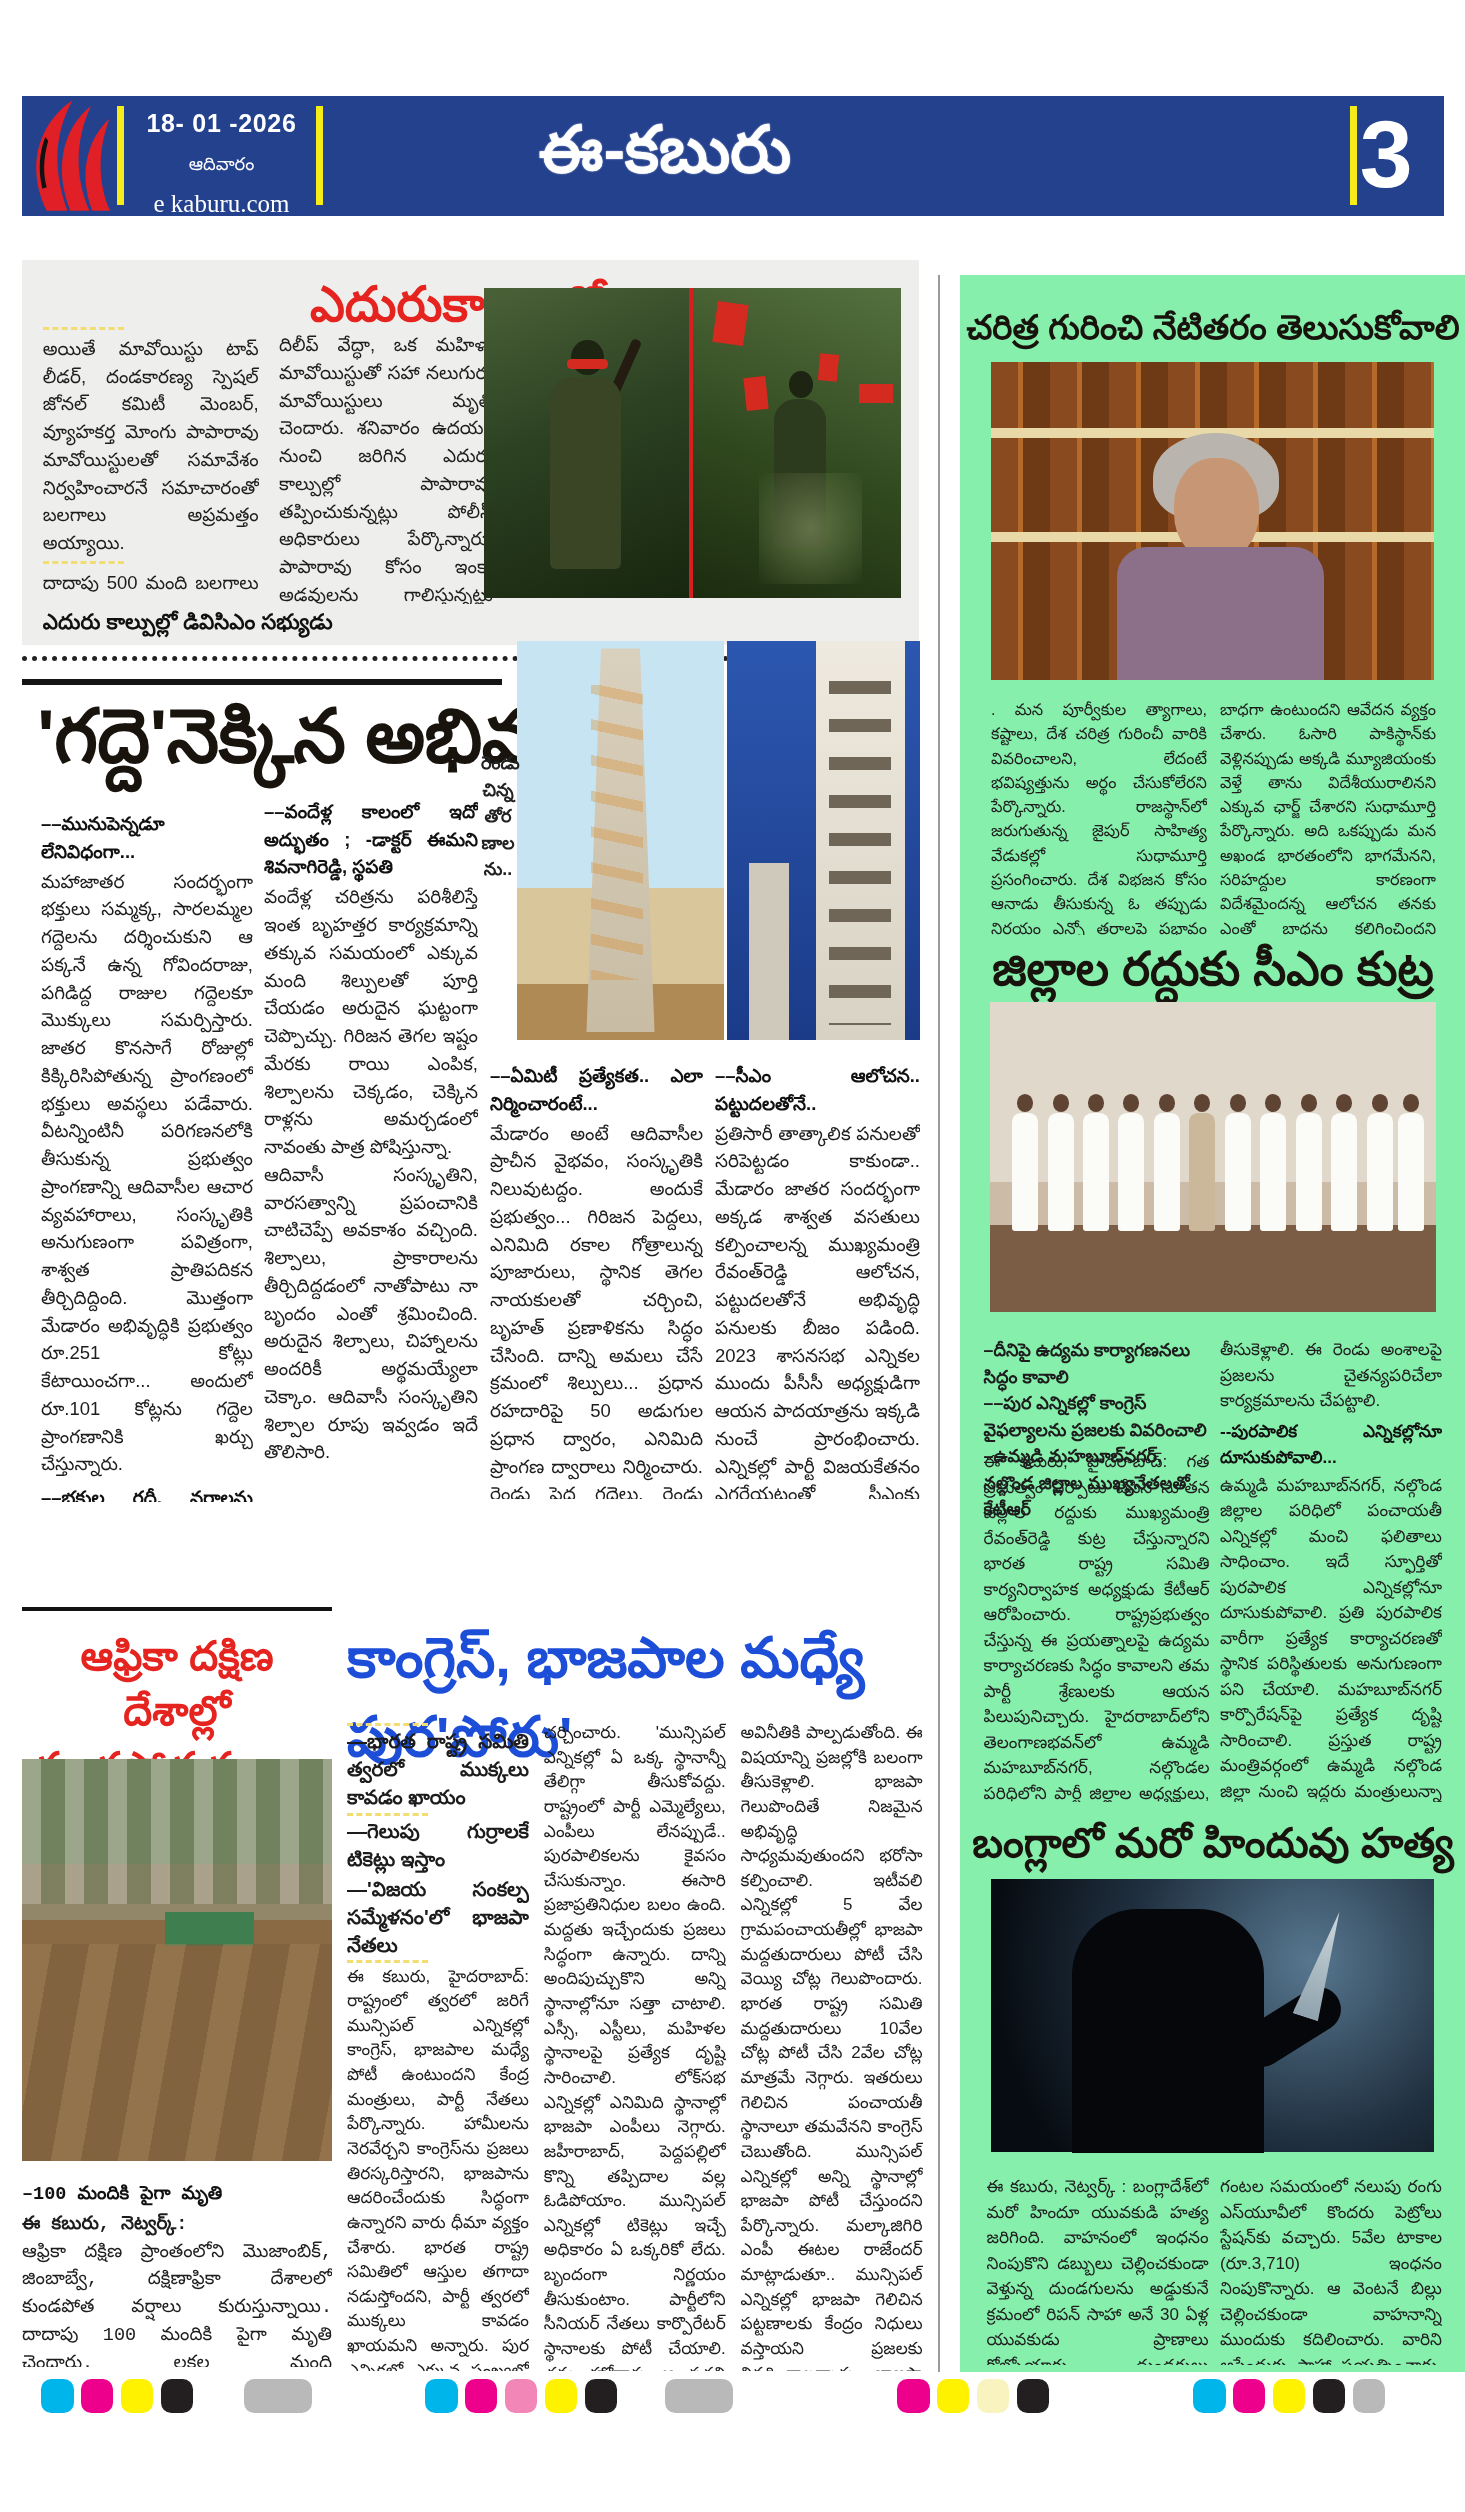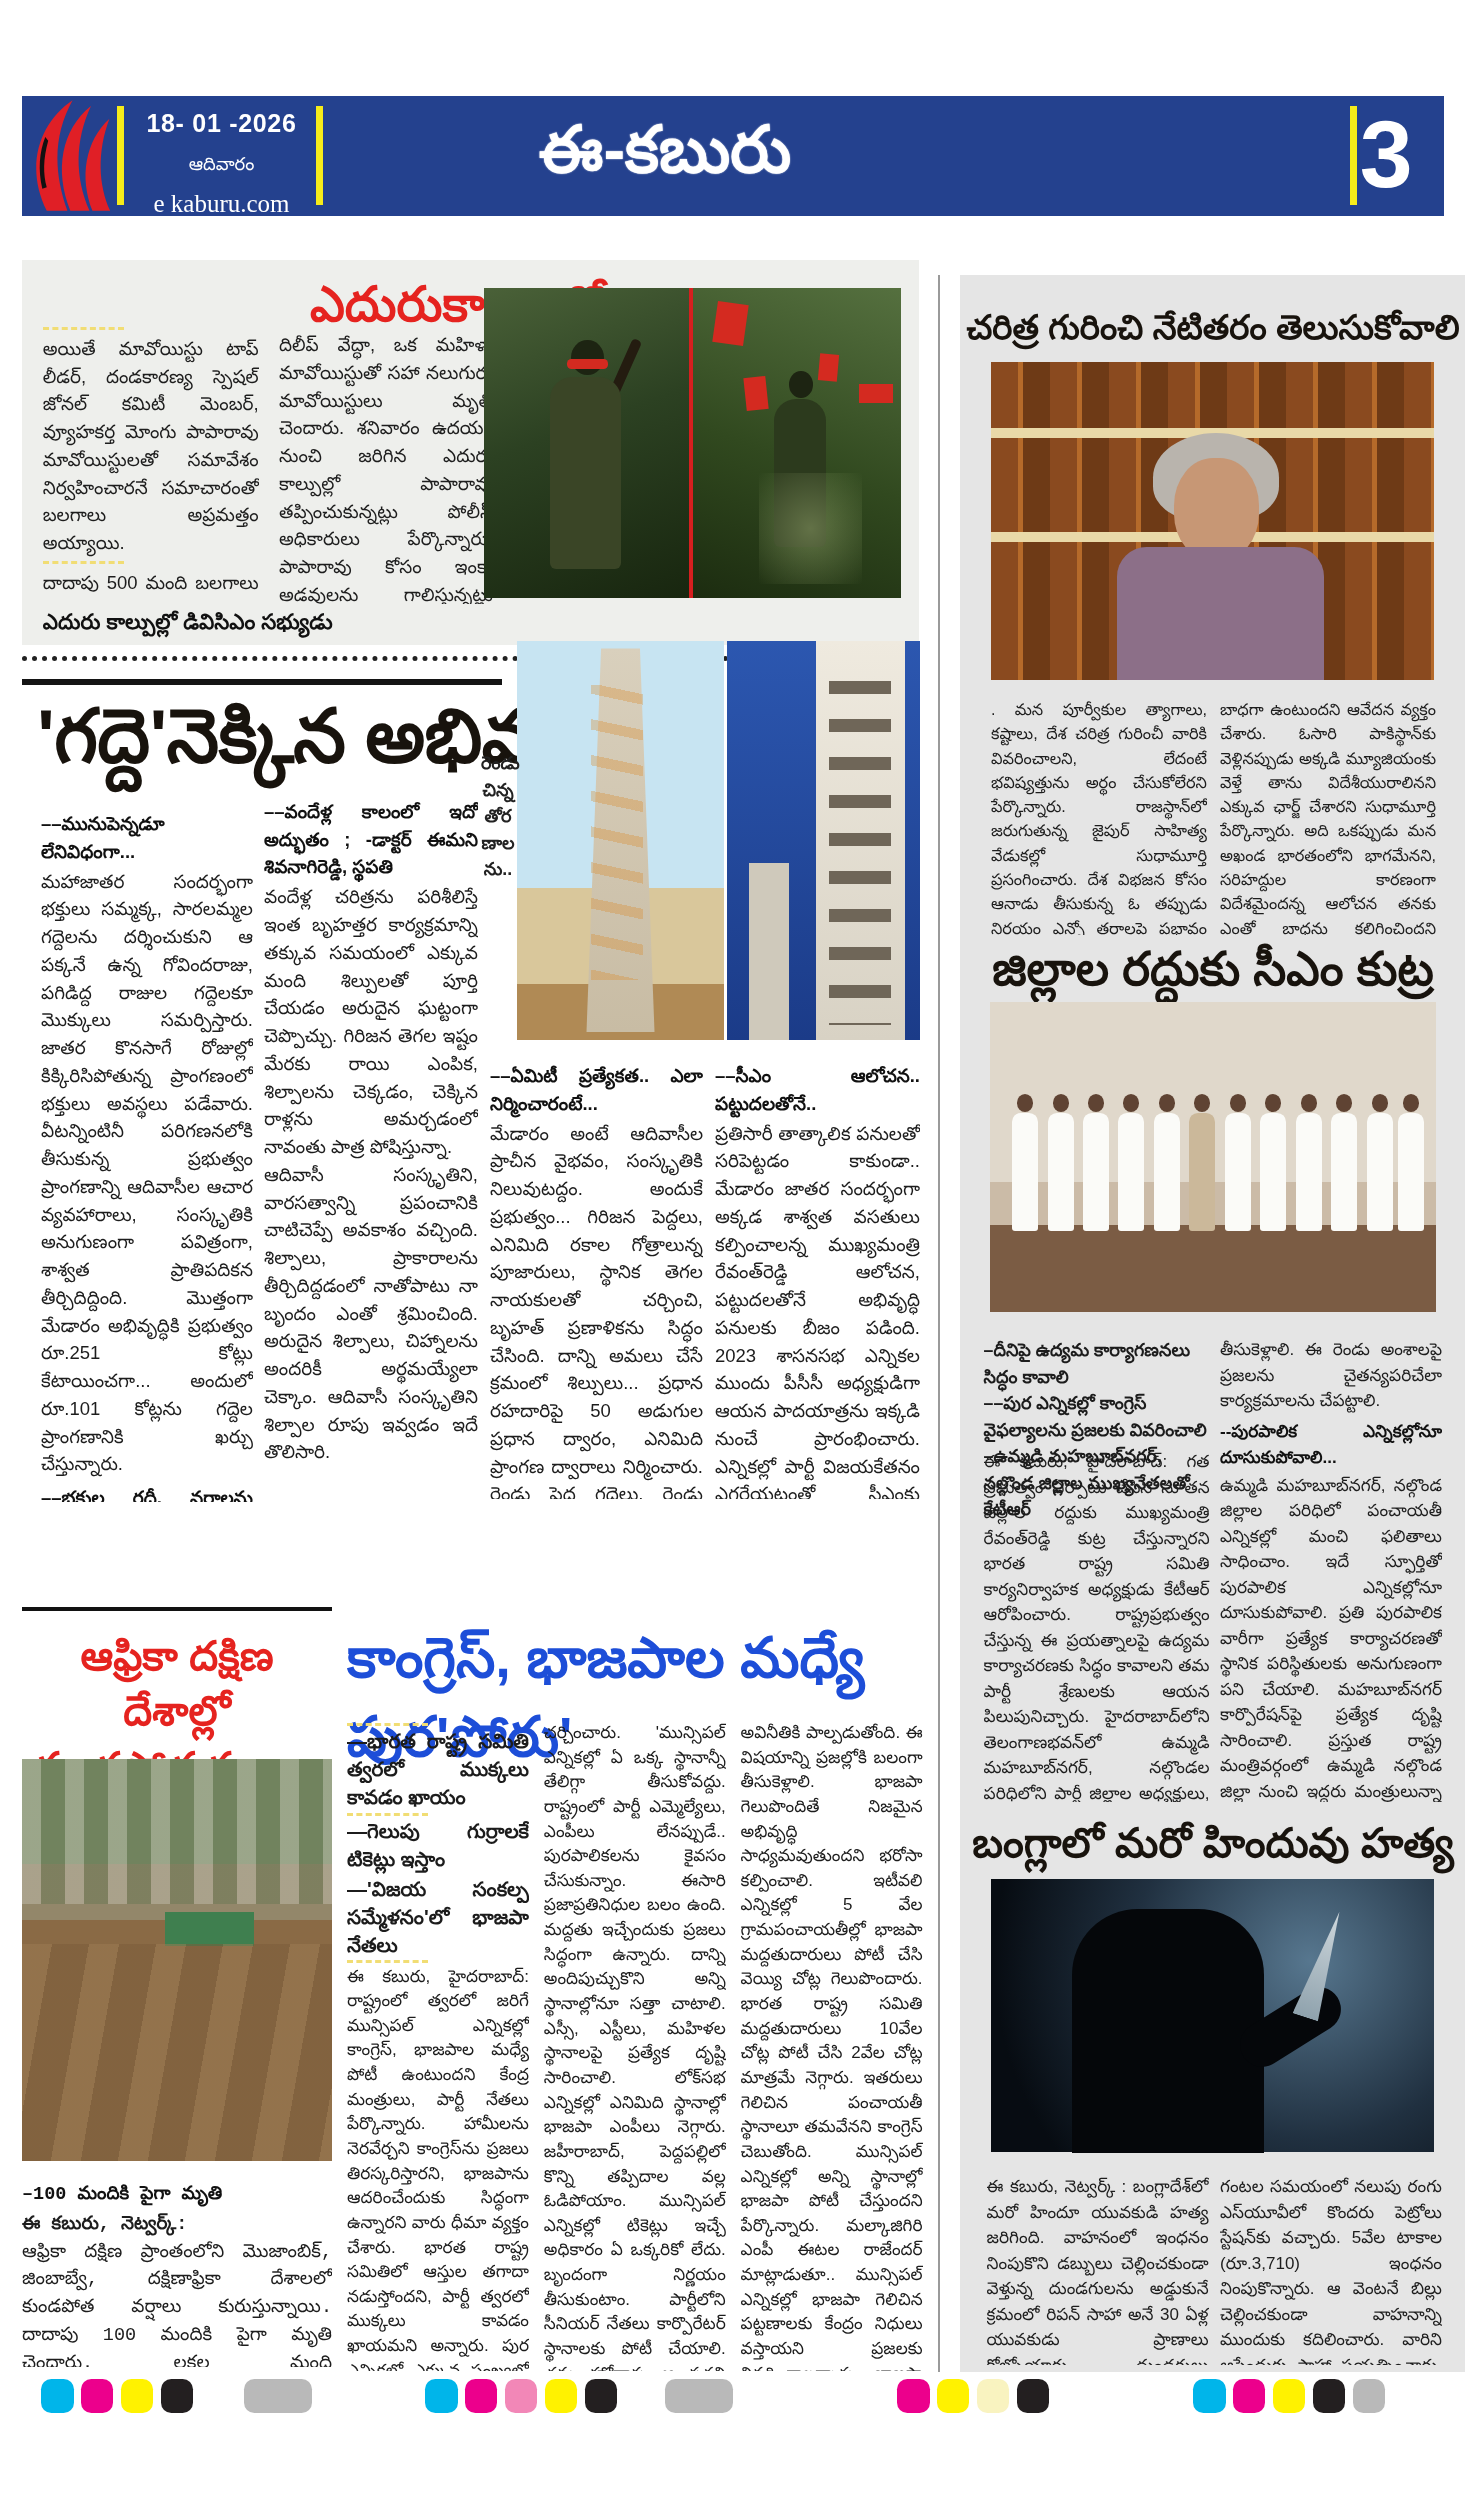--- a/index.html
+++ b/index.html
@@ -63,21 +63,21 @@
             background:repeating-linear-gradient(90deg,#d7d7cd55 0 19px,#5f744f66 19px 43px);}
   .fl-water{position:absolute;left:0;top:46%;width:100%;height:54%;
             background:repeating-linear-gradient(100deg,#9b7a5288 0 29.5px,#7b5c3a88 29.5px 66px);}
   .fl-roof{position:absolute;left:46%;top:38%;width:89px;height:34px;background:#3f7f4f;}
   
   .pp-head{position:absolute;left:347px;top:1625px;width:576px;font-size:56px;font-weight:bold;color:#1d4ed8;}
   .pp-cols{position:absolute;left:347px;top:1721px;width:576px;height:650px;display:flex;gap:14.8px;}
   .pp-col{width:182px;font-size:17px;line-height:1.45;text-align:justify;overflow:hidden;}
   .bullets div{font-weight:bold;font-size:20px;line-height:1.4;margin:1.5px 0;}
   
-  .rail{position:absolute;left:960px;top:275px;width:506px;height:2097px;background:#e5e5e5;}
+  .rail{position:absolute;left:960px;top:275px;width:506px;height:2097px;background:#86efac;}
   .rail h2{margin:0;font-weight:bold;color:#18130d;text-align:center;}
   .sud-head{position:absolute;left:0;top:32.5px;width:100%;font-size:34px;}
   .sud-photo{position:absolute;left:31px;top:87px;width:443px;height:318px;
      background:repeating-linear-gradient(90deg,#8a4a1f 0 26.6px,#b56a2a 26.6px 32.5px,#6e3a16 32.5px 59px);}
   .shelf{position:absolute;left:0;width:100%;height:10.3px;background:#e9d9a8;}
   .w-hair{position:absolute;left:162px;top:71px;width:126px;height:89px;background:#b9b4ad;border-radius:50% 50% 40% 40%;}
   .w-face{position:absolute;left:183px;top:96px;width:85px;height:103px;background:#c79775;border-radius:46%;}
   .w-body{position:absolute;left:126px;top:185px;width:207px;height:133px;background:#8c6f88;border-radius:29.5px 29.5px 0 0;}
   .sud-c1{left:31px;top:422px;width:216px;height:238px;font-size:16.2px;}
   .sud-c2{left:260px;top:422px;width:216px;height:238px;font-size:16.2px;}

